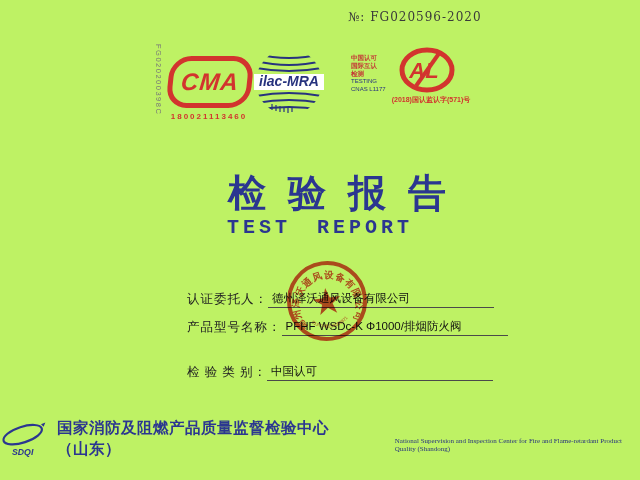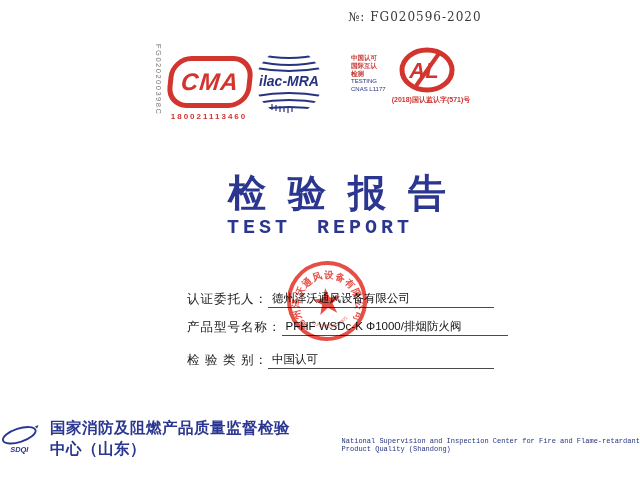--- a/index.html
+++ b/index.html
@@ -1,16 +1,16 @@
 <!DOCTYPE html>
 <html><head>
 <meta charset="utf-8">
 <style>
   html,body{margin:0;padding:0;background:#e8e8e8;}
-  #page{position:relative;width:640px;height:480px;background:#ffffff;overflow:hidden;
+  #page{position:relative;width:640px;height:480px;background:#bef264;overflow:hidden;
         font-family:"Liberation Sans",sans-serif;color:#1a1a1a;}
   
   .report-no{position:absolute;left:348px;top:10px;font-family:"DejaVu Serif",serif;
              font-size:12px;color:#3a3a3a;letter-spacing:1px;}
   
   .vserial{position:absolute;left:163px;top:44px;transform:rotate(90deg);transform-origin:left top;
            font-size:7.5px;color:#777;letter-spacing:1.5px;white-space:nowrap;}
   
   .cma{position:absolute;left:168px;top:56px;width:82px;text-align:center;}
   .cma-shape{width:74px;height:42px;margin:0 auto;border:5px solid #d2342e;border-radius:21px;
@@ -29,30 +29,30 @@
   .title-cn{position:absolute;left:0;top:168px;width:100%;text-align:center;
             font-size:38px;font-weight:bold;color:#2b3690;letter-spacing:22px;text-indent:22px;padding-left:17px;}
   .title-en{position:absolute;left:0;top:216px;width:100%;text-align:center;
             font-family:Liberation Mono, monospace;font-size:20px;font-weight:bold;color:#2b3690;
             letter-spacing:4px;word-spacing:10px;}
   
   .frow{position:absolute;left:187px;display:flex;align-items:flex-end;}
   .flabel{font-size:12.5px;color:#222;letter-spacing:1px;white-space:nowrap;}
   .fline{width:220px;border-bottom:1.4px solid #4a4a4a;padding:0 2px 1px 4px;
          font-size:11.5px;color:#111;white-space:nowrap;}
-  .row1{top:291px;} .row2{top:319px;} .row3{top:352px;}
+  .row1{top:291px;} .row2{top:319px;} .row3{top:364px;font-family:Liberation Serif, serif;}
   
   .stamp{position:absolute;left:270px;top:244px;width:114px;height:114px;
          opacity:0.9;mix-blend-mode:multiply;transform:rotate(-8deg);}
   
   .footer{position:absolute;left:0;top:418px;width:100%;display:flex;
           justify-content:center;align-items:center;gap:10px;}
   .footer-text{display:flex;align-items:center;}
   .footer-cn{font-size:15.5px;font-weight:bold;color:#2b3690;letter-spacing:0.5px;}
-  .footer-en{margin-top:11px;font-family:Liberation Mono, monospace;font-size:7px;color:#27337e;padding-left:48px;}
+  .footer-en{margin-top:11px;font-family:Liberation Serif, serif;font-size:7px;color:#27337e;padding-left:48px;}
 </style>
 </head>
 <body>
 
 <div id="page">
 
   <div class="report-no">
     <span>№:</span>
     <span>FG020596-2020</span>
   </div>

